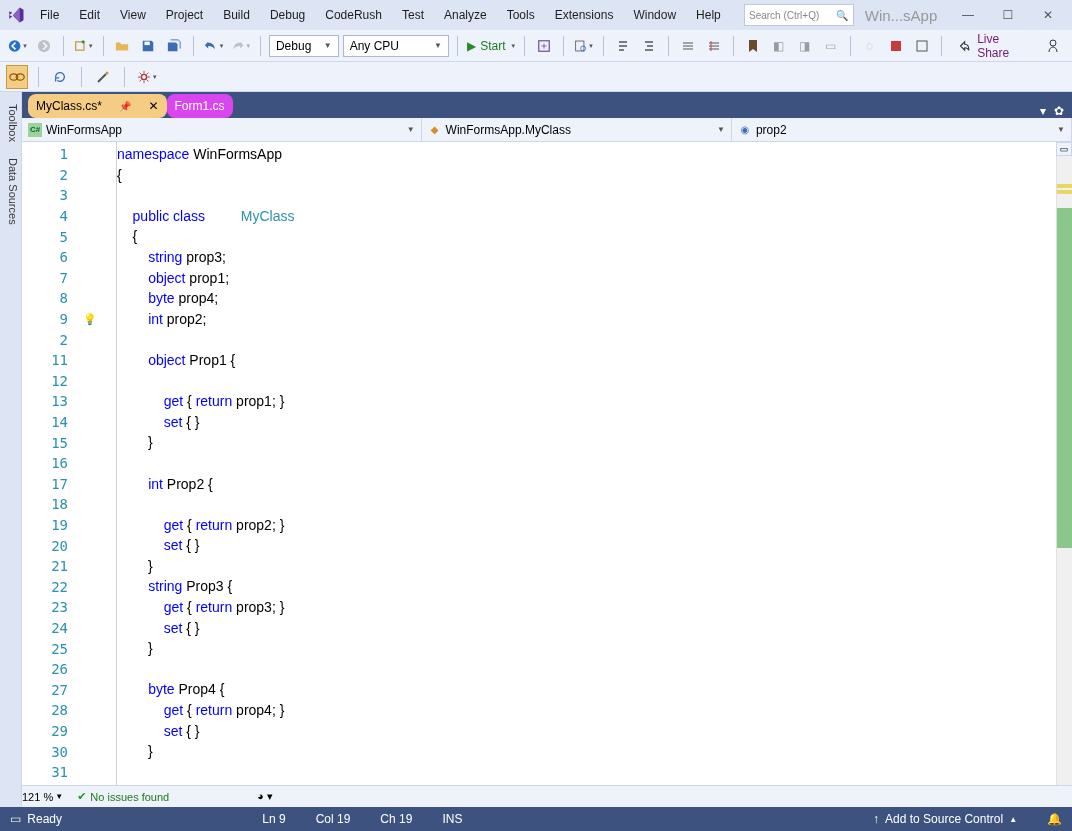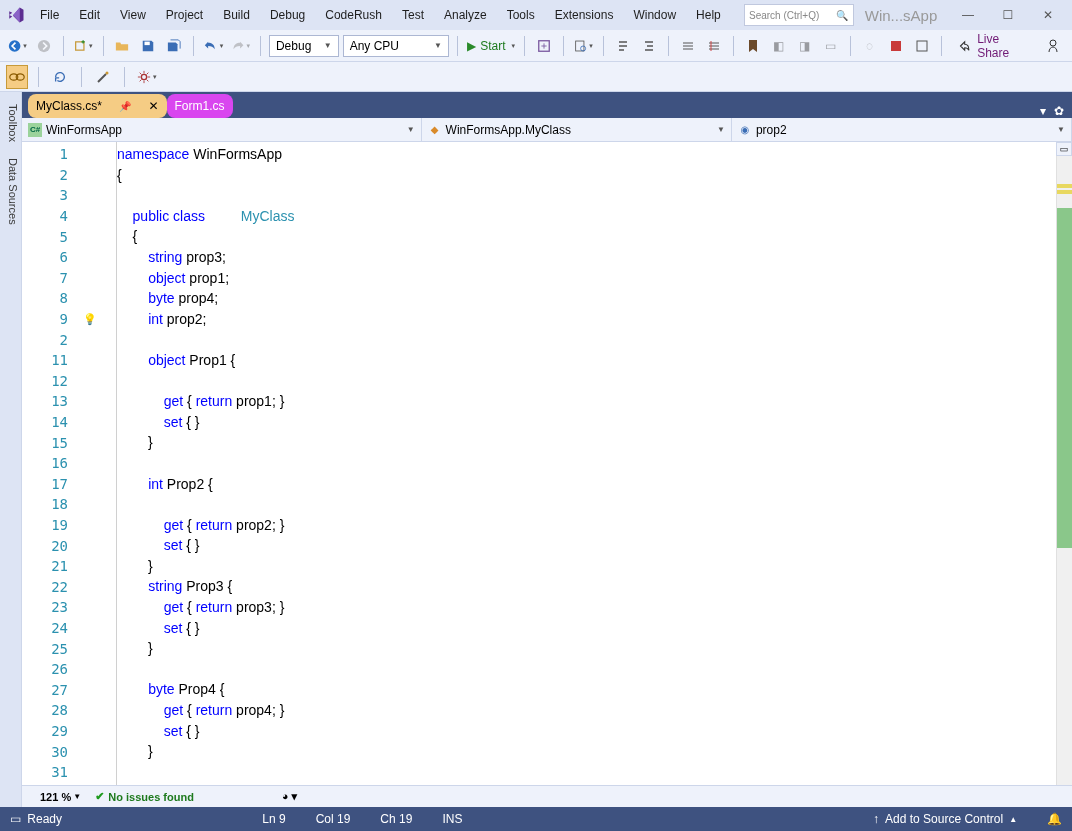--- a/index.html
+++ b/index.html
@@ -60,21 +60,21 @@
 
 .code { flex: 1; font-family: Consolas, "Courier New", monospace; font-size: 14px; line-height: 20.6px; padding-top: 2px; white-space: pre; color: #000; position: relative; overflow: hidden; }
 .kw { color: #0000ff; }
 .type { color: #2b91af; margin-left: 32px; }
 
 .right-track { width: 16px; background: #f0f0f0; border-left: 1px solid #e0e0e0; position: relative; }
 .track-mark { position: absolute; left: 0; right: 0; height: 4px; }
 .split-handle { position: absolute; top: 0; right: 0; width: 16px; height: 14px; background: #eef2fb; border: 1px solid #cdd6ea; display:flex; align-items:center; justify-content:center; font-size:9px; }
 
 
-.editor-status { height: 22px; background: #eef2fb; border-top: 1px solid #cdd6ea; display: flex; align-items: center; padding: 0 18px; gap: 14px; font-size: 11px; font-weight: bold; }
+.editor-status { height: 22px; background: #eef2fb; border-top: 1px solid #cdd6ea; display: flex; align-items: center; padding: 0 0; gap: 14px; font-size: 11px; }
 .editor-status .zoom { display: flex; align-items: center; gap: 2px; }
 .no-issues { display: flex; align-items: center; gap: 4px; color: #1e7a1e; }
 .no-issues .check { color: #1e9a1e; }
 .editor-status .spacer { flex: 1; }
 
 
 .statusbar { height: 24px; background: #3e5280; color: #fff; display: flex; align-items: center; padding: 0 10px; gap: 30px; font-size: 12px; }
 .statusbar .spacer { flex: 1; }
 .statusbar .item { display: flex; align-items: center; gap: 6px; }
 

